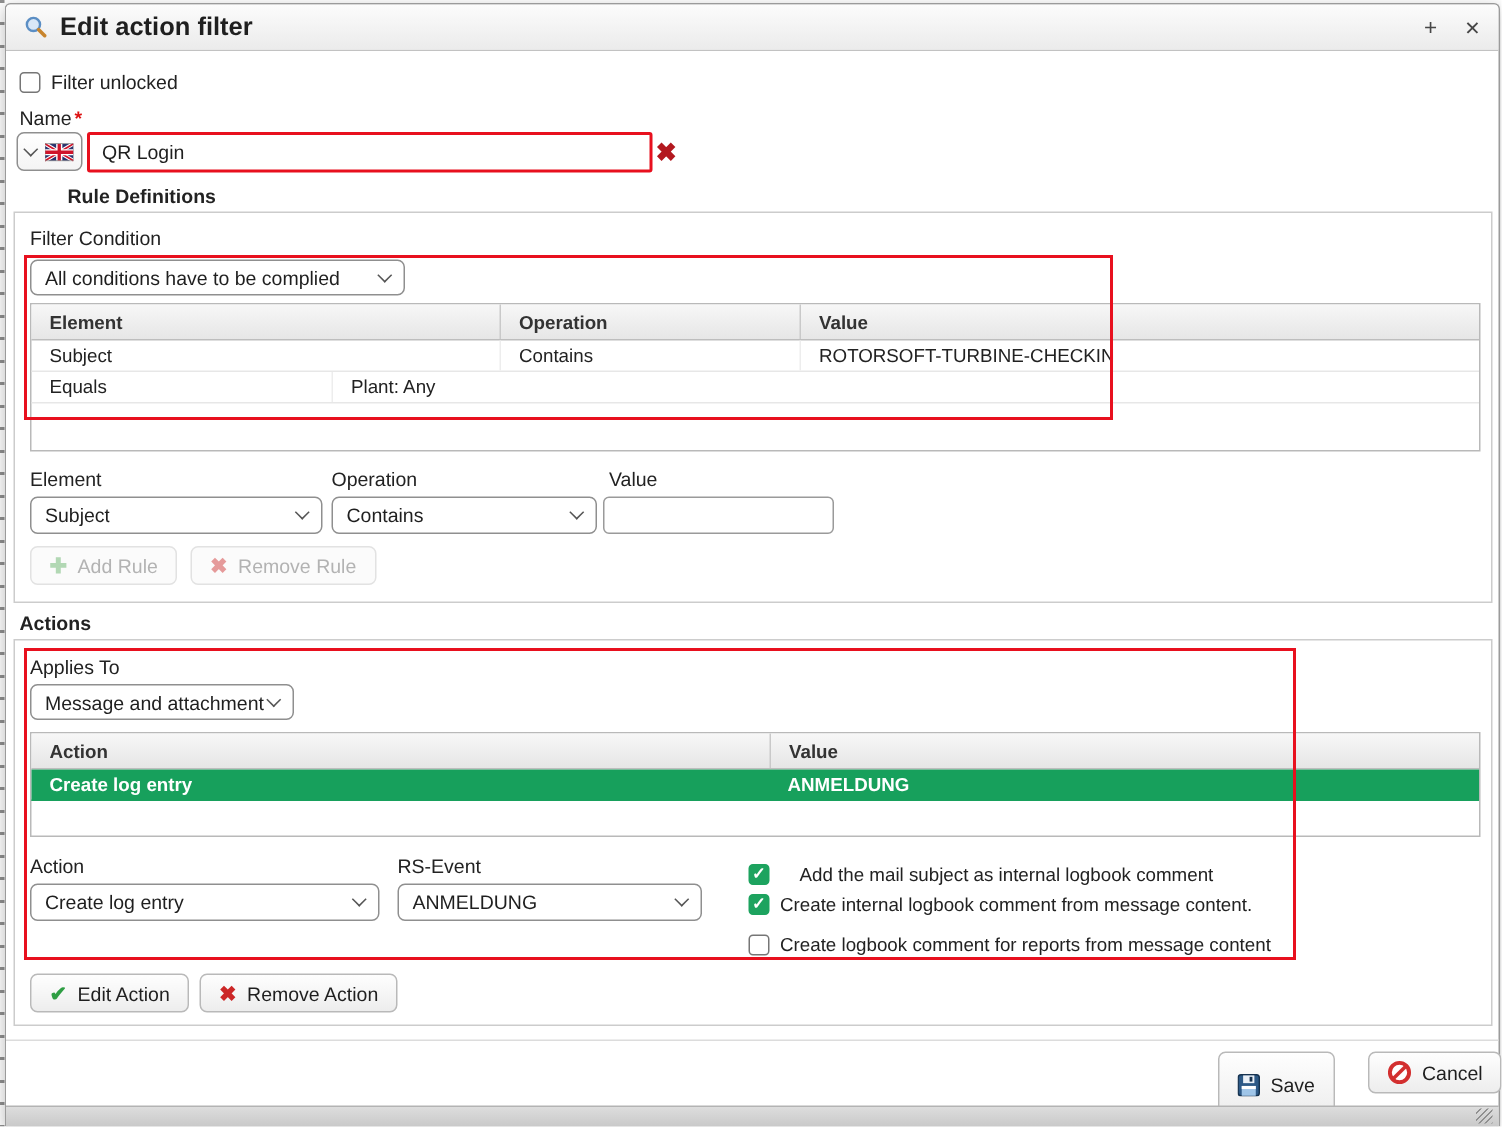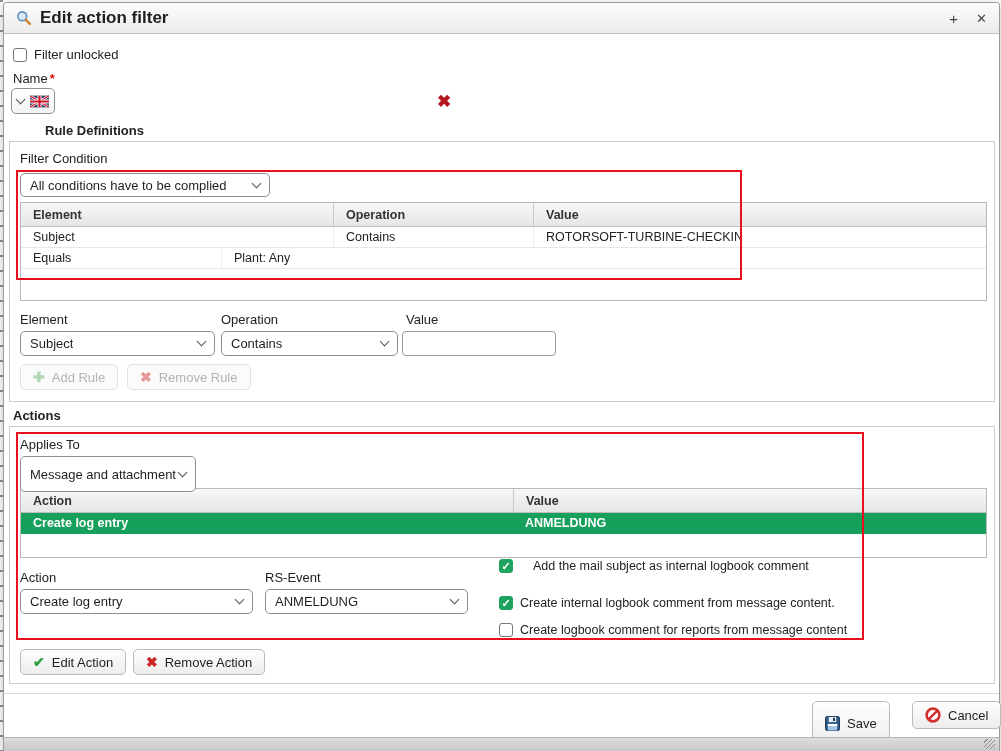--- a/index.html
+++ b/index.html
@@ -137,20 +137,21 @@
       <svg width="19" height="13" viewBox="0 0 60 36">
         <rect width="60" height="36" fill="#29336e"></rect>
         <path d="M0,0 60,36 M60,0 0,36" stroke="#fff" stroke-width="8"></path>
         <path d="M0,0 60,36 M60,0 0,36" stroke="#cf142b" stroke-width="3.5"></path>
         <path d="M30,0 v36 M0,18 h60" stroke="#fff" stroke-width="13"></path>
         <path d="M30,0 v36 M0,18 h60" stroke="#cf142b" stroke-width="7"></path>
         <rect width="60" height="36" fill="none" stroke="#8a8a8a" stroke-width="1.5"></rect>
       </svg>
     </span>
   </div>
+  <input class="abs txt error" style="left: 54px; top: 85px; width: 377px; height: 27px;" value="QR Login">
   <span class="abs name-clear" style="left:433px;top:90px;">✖</span>
 
   <div class="abs lbl bold" style="left:9px;top:120px;padding-left:32px;">Rule Definitions</div>
 
   <div class="abs panel" style="left:5px;top:138px;width:986px;height:261px;">
     <div class="abs lbl" style="left:10px;top:9px;">Filter Condition</div>
 
     <div class="abs annotation" style="left:6px;top:28px;width:726px;height:110px;"></div>
 
     <div class="abs dd" style="left:10px;top:31px;width:250px;height:24px;z-index:6;">
@@ -198,21 +199,21 @@
       <span>Remove Rule</span>
     </button>
   </div>
 
   <div class="abs lbl bold" style="left:9px;top:405px;">Actions</div>
 
   <div class="abs panel" style="left:5px;top:423px;width:986px;height:258px;">
     <div class="abs annotation" style="left:6px;top:5px;width:848px;height:208px;"></div>
 
     <div class="abs lbl" style="left:10px;top:10px;z-index:6;">Applies To</div>
-    <div class="abs dd" style="left:10px;top:29px;width:176px;height:36px;z-index:6;">
+    <div class="abs dd" style="left:10px;top:29px;width:176px;height:24px;z-index:6;">
       <span class="ddtext">Message and attachment</span>
       <span class="chev"></span>
     </div>
 
     <div class="abs tbl" style="left:10px;top:61px;width:967px;height:70px;">
       <div class="trow thead">
         <div class="cell" style="width:492px;">Action</div>
         <div class="cell" style="flex:1;">Value</div>
       </div>
       <div class="trow tdata selected">
@@ -226,21 +227,21 @@
 
     <div class="abs dd" style="left:10px;top:162px;width:233px;height:25px;">
       <span class="ddtext">Create log entry</span>
       <span class="chev"></span>
     </div>
     <div class="abs dd" style="left:255px;top:162px;width:203px;height:25px;">
       <span class="ddtext">ANMELDUNG</span>
       <span class="chev"></span>
     </div>
 
-    <div class="abs cbrow" style="left:489px;top:132px;gap:20px;">
+    <div class="abs cbrow" style="left:489px;top:149px;gap:20px;">
       <span class="cb checked"></span>
       <span class="cb-label">Add the mail subject as internal logbook comment</span>
     </div>
     <div class="abs cbrow" style="left:489px;top:169px;">
       <span class="cb checked"></span>
       <span class="cb-label">Create internal logbook comment from message content.</span>
     </div>
     <div class="abs cbrow" style="left:489px;top:196px;">
       <span class="cb"></span>
       <span class="cb-label">Create logbook comment for reports from message content</span>

